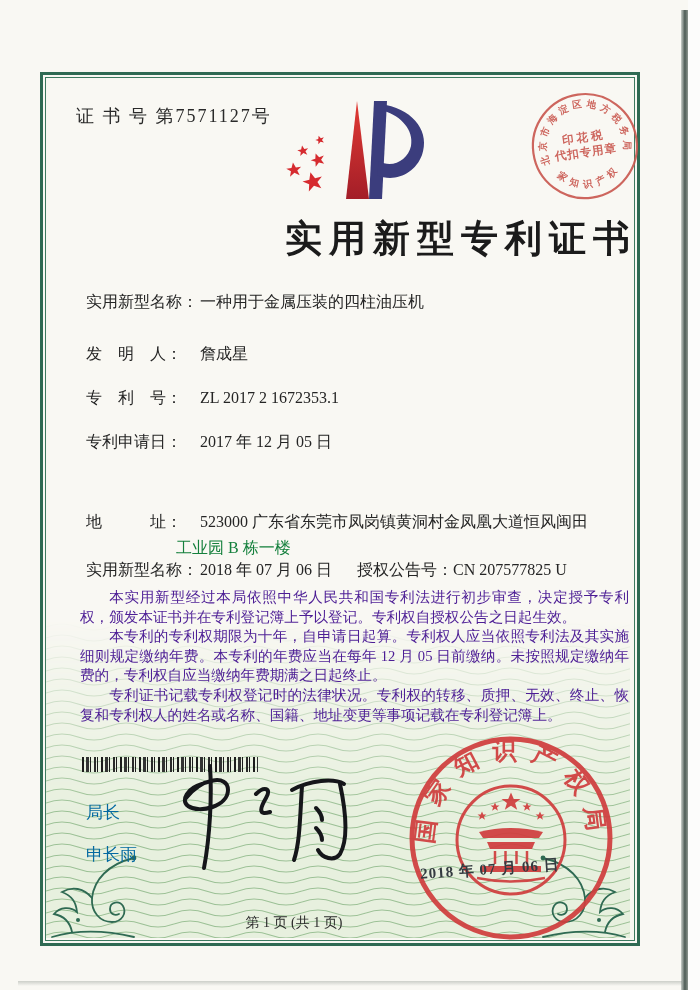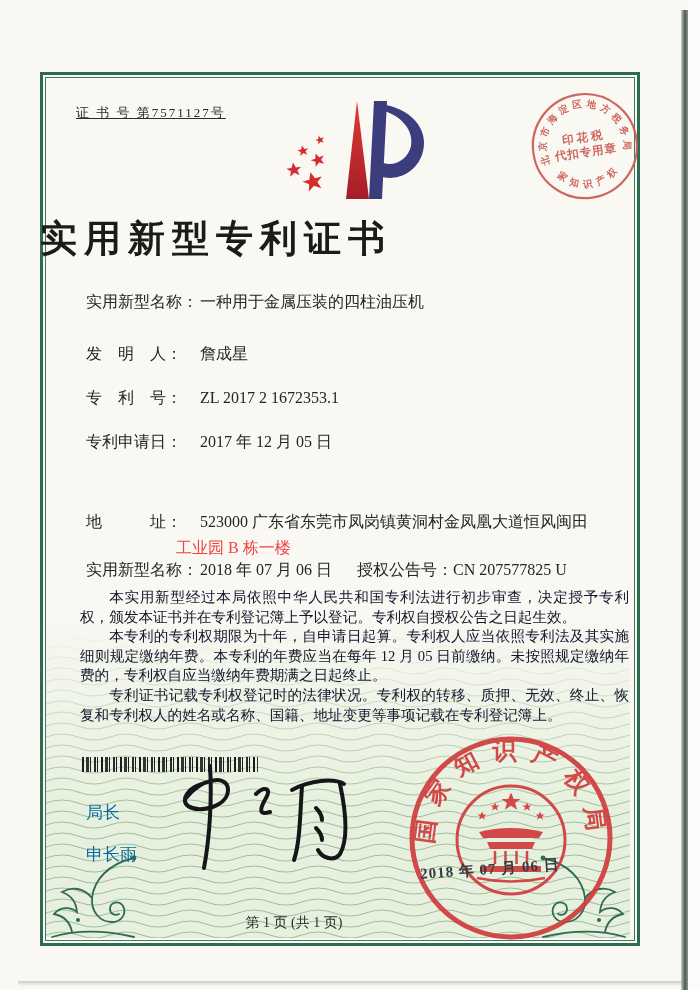--- a/index.html
+++ b/index.html
@@ -11,31 +11,31 @@
   .paper-edge-bottom{position:absolute;left:18px;top:981px;width:664px;height:5px;
          background:linear-gradient(180deg,rgba(120,130,122,.35),rgba(120,130,122,0));}
 
   .frame{position:absolute;left:40px;top:72px;width:594px;height:868px;border:3px solid #2f6a53;}
   .frame-inner{position:absolute;inset:2px;border:1px solid #3d7a60;}
 
   .guilloche{position:absolute;left:46px;top:620px;width:584px;height:318px;
          -webkit-mask-image:linear-gradient(180deg,transparent 0%,rgba(0,0,0,.55) 30%,#000 60%);
          mask-image:linear-gradient(180deg,transparent 0%,rgba(0,0,0,.55) 30%,#000 60%);}
 
-  .cert-no{position:absolute;left:76px;top:104px;font-size:13px;letter-spacing:2px;color:#2a2a2a;text-decoration:underline;}
-  .title{position:absolute;left:40px;top:214px;width:597px;text-align:left;
+  .cert-no{position:absolute;left:76px;top:104px;font-size:18px;letter-spacing:2px;color:#2a2a2a;}
+  .title{position:absolute;left:40px;top:214px;width:597px;text-align:right;
          font-size:37px;font-weight:bold;letter-spacing:7px;color:#1b1b1b;}
 
   .field{position:absolute;left:86px;font-size:16px;color:#252525;white-space:nowrap;}
   .field .lab{display:inline-block;min-width:112px;}
   .field .val{margin-left:2px;}
-  .addr2{position:absolute;left:176px;font-size:16px;color:#ef4444;}
+  .addr2{position:absolute;left:176px;font-size:16px;color:#15803d;}
   .pubno{position:absolute;left:357px;font-size:16px;color:#252525;white-space:nowrap;}
 
-  .paras{position:absolute;left:80px;top:588px;width:549px;font-size:14.6px;line-height:19.6px;color:#0f172a;}
+  .paras{position:absolute;left:80px;top:588px;width:549px;font-size:14.6px;line-height:19.6px;color:#4c1d95;}
   .paras p{margin:0;text-indent:2em;text-align:justify;}
 
   .signer{position:absolute;left:86px;top:792px;font-size:17px;color:#0369a1;line-height:42px;}
   .sig-svg{position:absolute;left:158px;top:760px;}
 
   .barcode{position:absolute;left:82px;top:757px;width:176px;height:15px;
     background:repeating-linear-gradient(90deg,
       #1c1c1c 0 2px,transparent 2px 4px,#333 4px 7px,transparent 7px 8px,
       #1c1c1c 8px 9px,transparent 9px 12px,#2a2a2a 12px 14px,transparent 14px 15px,
       #1c1c1c 15px 16px,transparent 16px 19px);}

